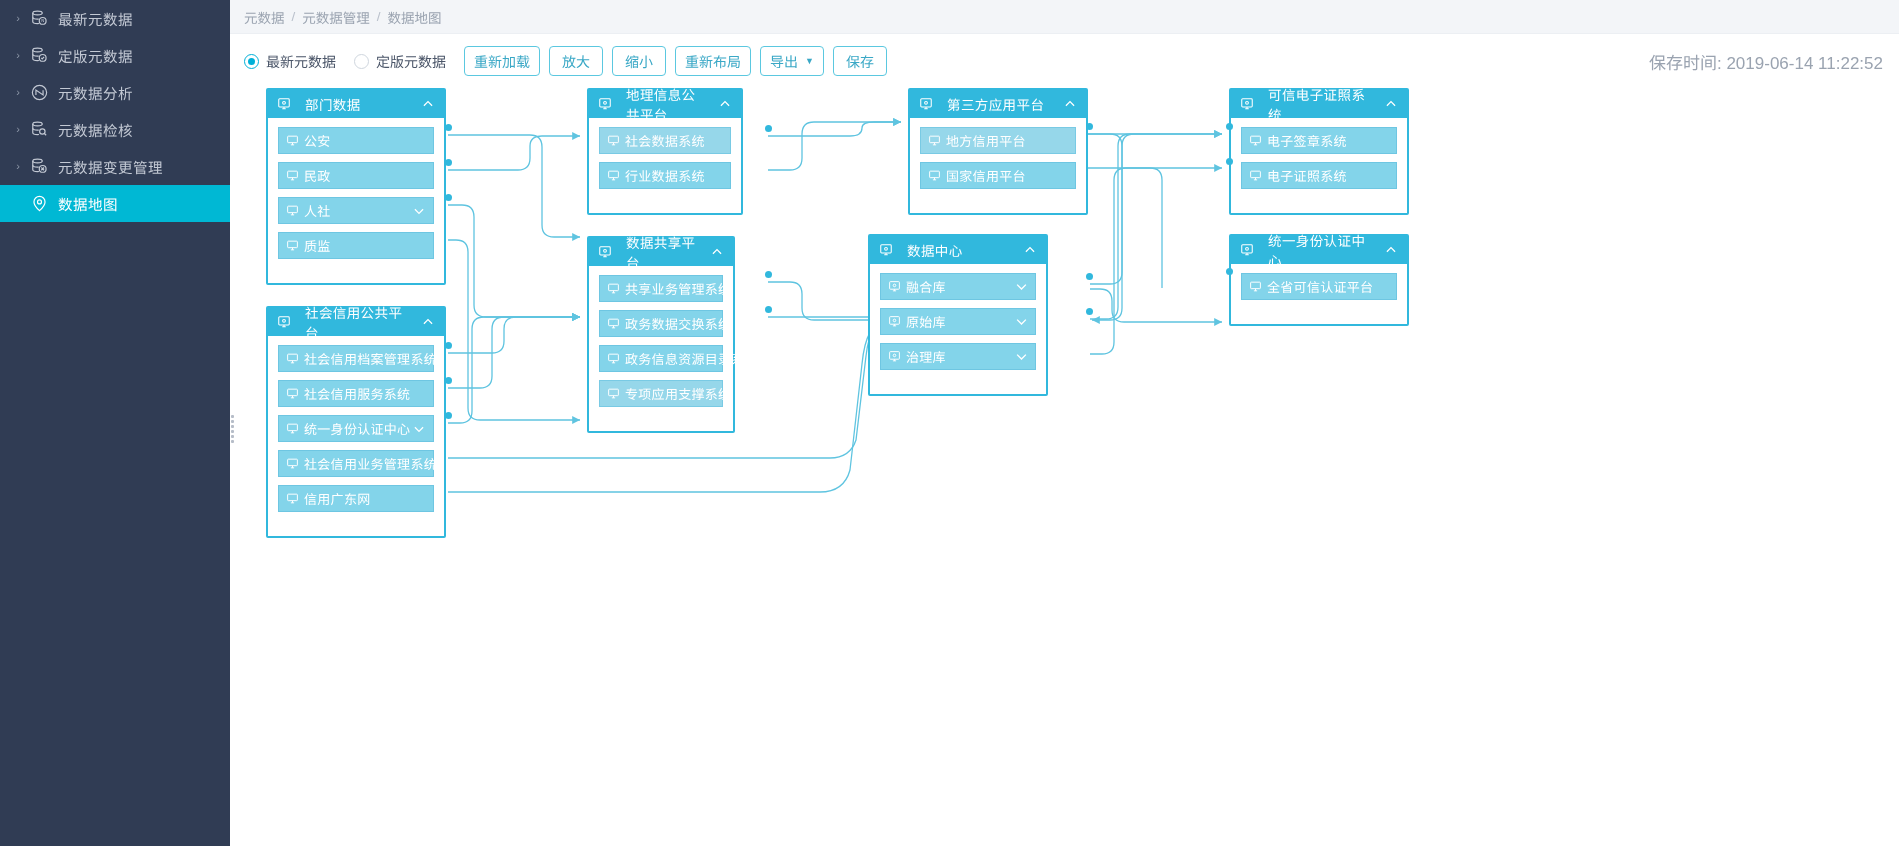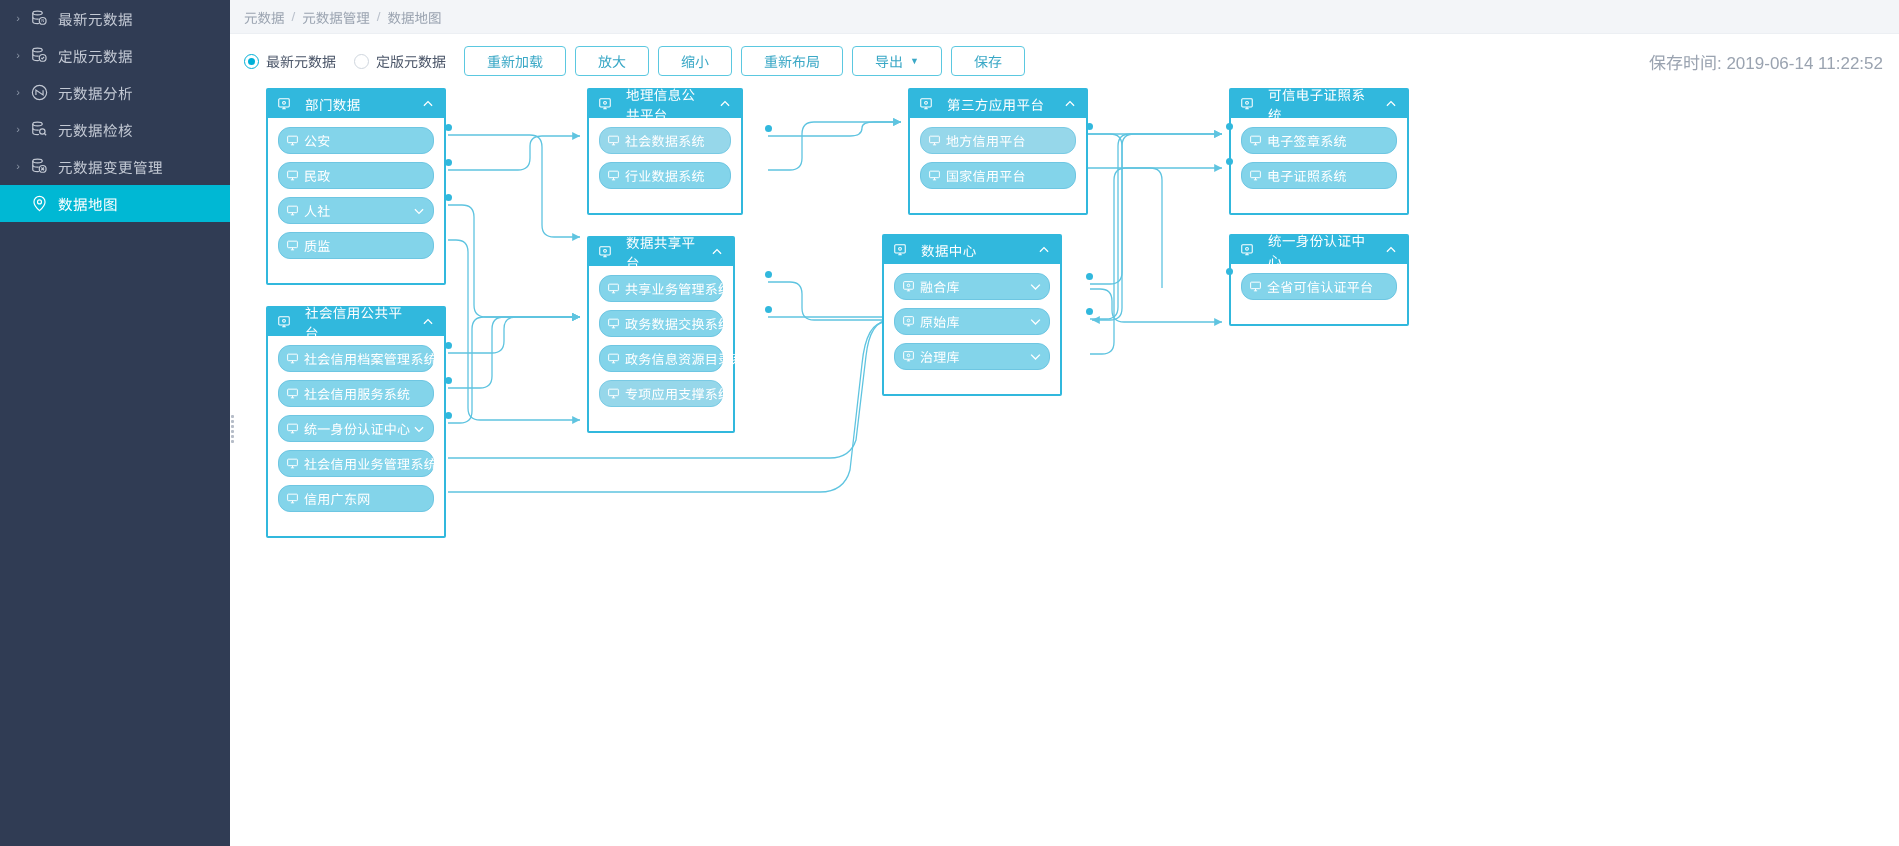--- a/index.html
+++ b/index.html
@@ -105,21 +105,21 @@
     background: #00b0d8;
   }
   .tbtn {
     height: 30px;
     min-width: 54px;
     border: 1px solid #5bc8e0;
     border-radius: 4px;
     background: #ffffff;
     color: #3aa8c6;
     font-size: 14px;
-    padding: 0 22px;
+    padding: 0 9px;
     margin-right: 9px;
     display: inline-flex;
     align-items: center;
     justify-content: center;
     cursor: pointer;
     font-family: "Liberation Sans", sans-serif;
   }
   .tbtn .dncaret {
     margin-left: 7px;
     font-size: 9px;
@@ -172,21 +172,21 @@
   .gnode-head .hchev {
     width: 17px; height: 17px;
     flex: 0 0 17px;
     display: flex; align-items: center; justify-content: center;
   }
   .gitem {
     height: 27px;
     margin: 0 10px 8px 10px;
     background: #83d4ea;
     border: 1px solid #6ec6e2;
-    border-radius: 12px;
+    border-radius: 0;
     display: flex;
     align-items: center;
     padding: 0 6px 0 7px;
     color: #ffffff;
     font-size: 13px;
     position: relative;
     cursor: pointer;
   }
   .gitem .iicon { margin-right: 5px; display: flex; align-items: center; flex: 0 0 auto; }
   .gitem .ilabel { flex: 1 1 auto; white-space: nowrap; letter-spacing: .3px; }
@@ -643,21 +643,21 @@
           <span class="iicon">
               <svg width="13" height="13" viewBox="0 0 24 24" fill="none" stroke="#fff" stroke-width="1.8">
                 <rect x="3" y="4" width="18" height="12" rx="1.4"></rect>
                 <path d="M9 20h6M12 16v4"></path>
               </svg>
             </span>
           <span class="ilabel">国家信用平台</span>
         </div>
       </div>
 
-      <div class="gnode" style="left:652px; top:146px; width:180px;">
+      <div class="gnode" style="left:638px; top:146px; width:180px;">
         <div class="gnode-head">
           <span class="hicon">
             <svg width="14" height="14" viewBox="0 0 24 24" fill="none" stroke="#fff" stroke-width="1.8">
                 <rect x="3" y="3" width="18" height="14" rx="1.5"></rect>
                 <path d="M9 20h6M12 17v3"></path>
                 <circle cx="12" cy="10" r="2.4"></circle>
               </svg>
           </span>
           <span class="htitle">数据中心</span>
           <span class="hchev">

